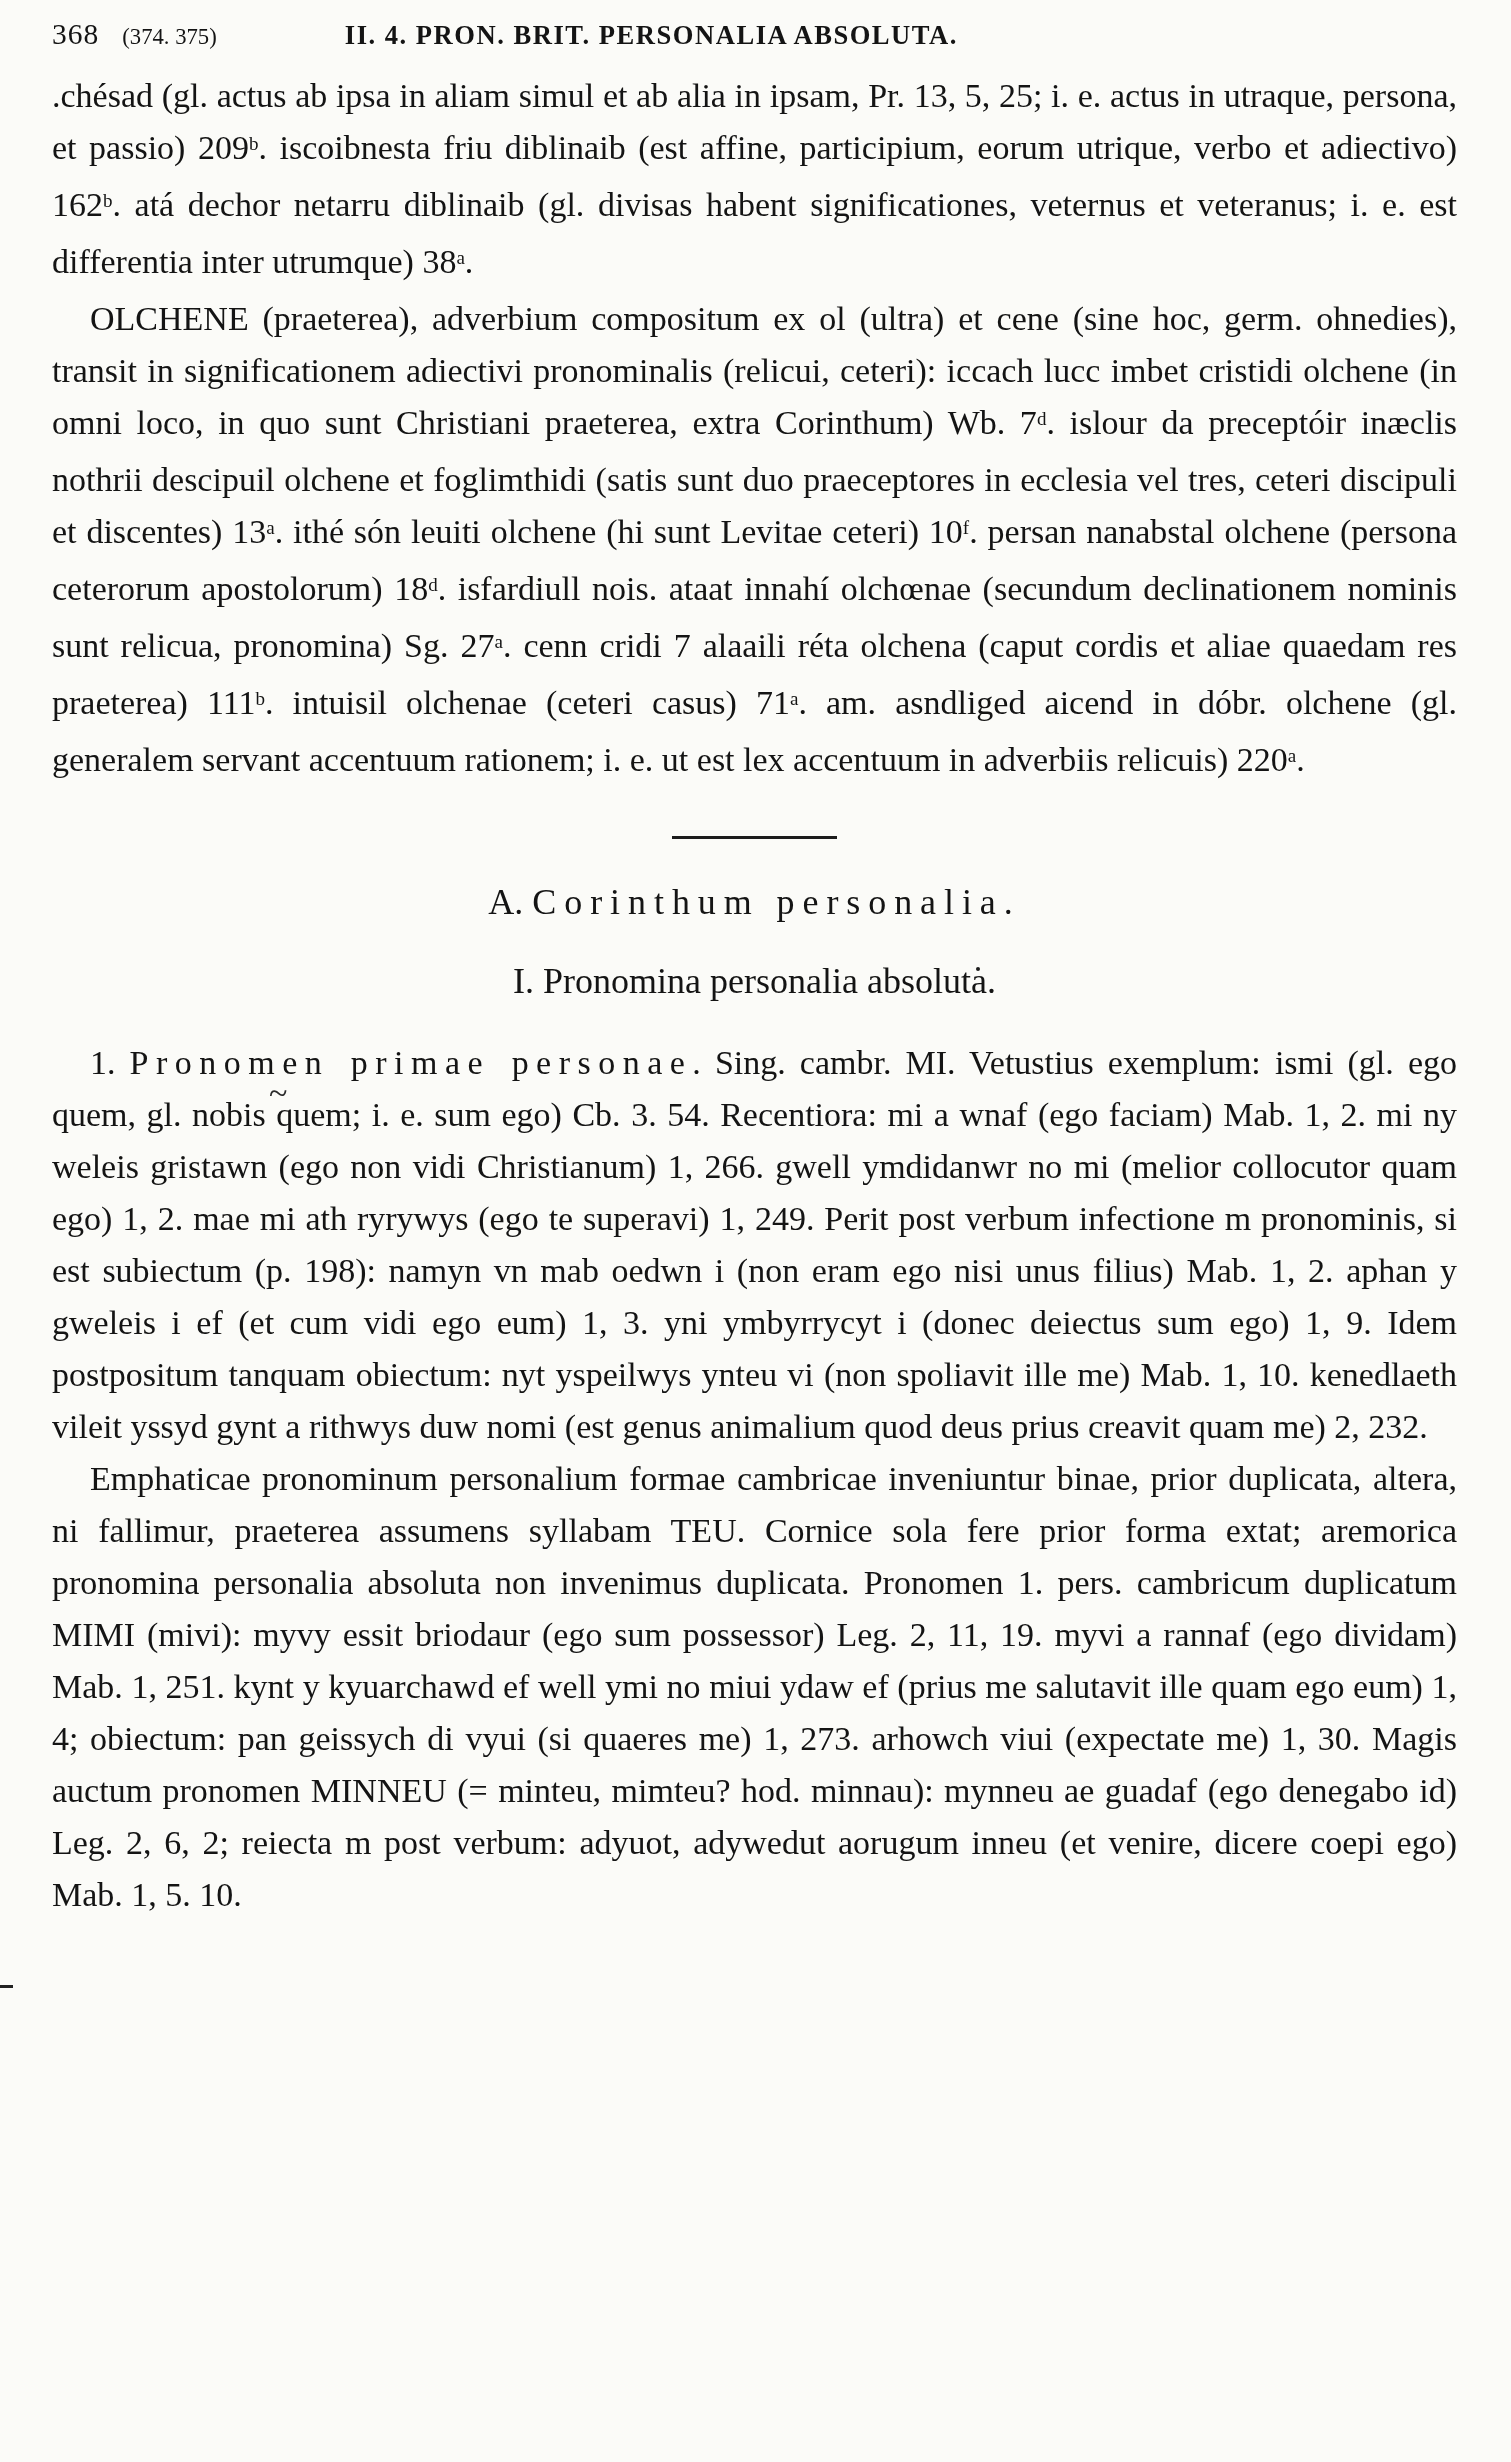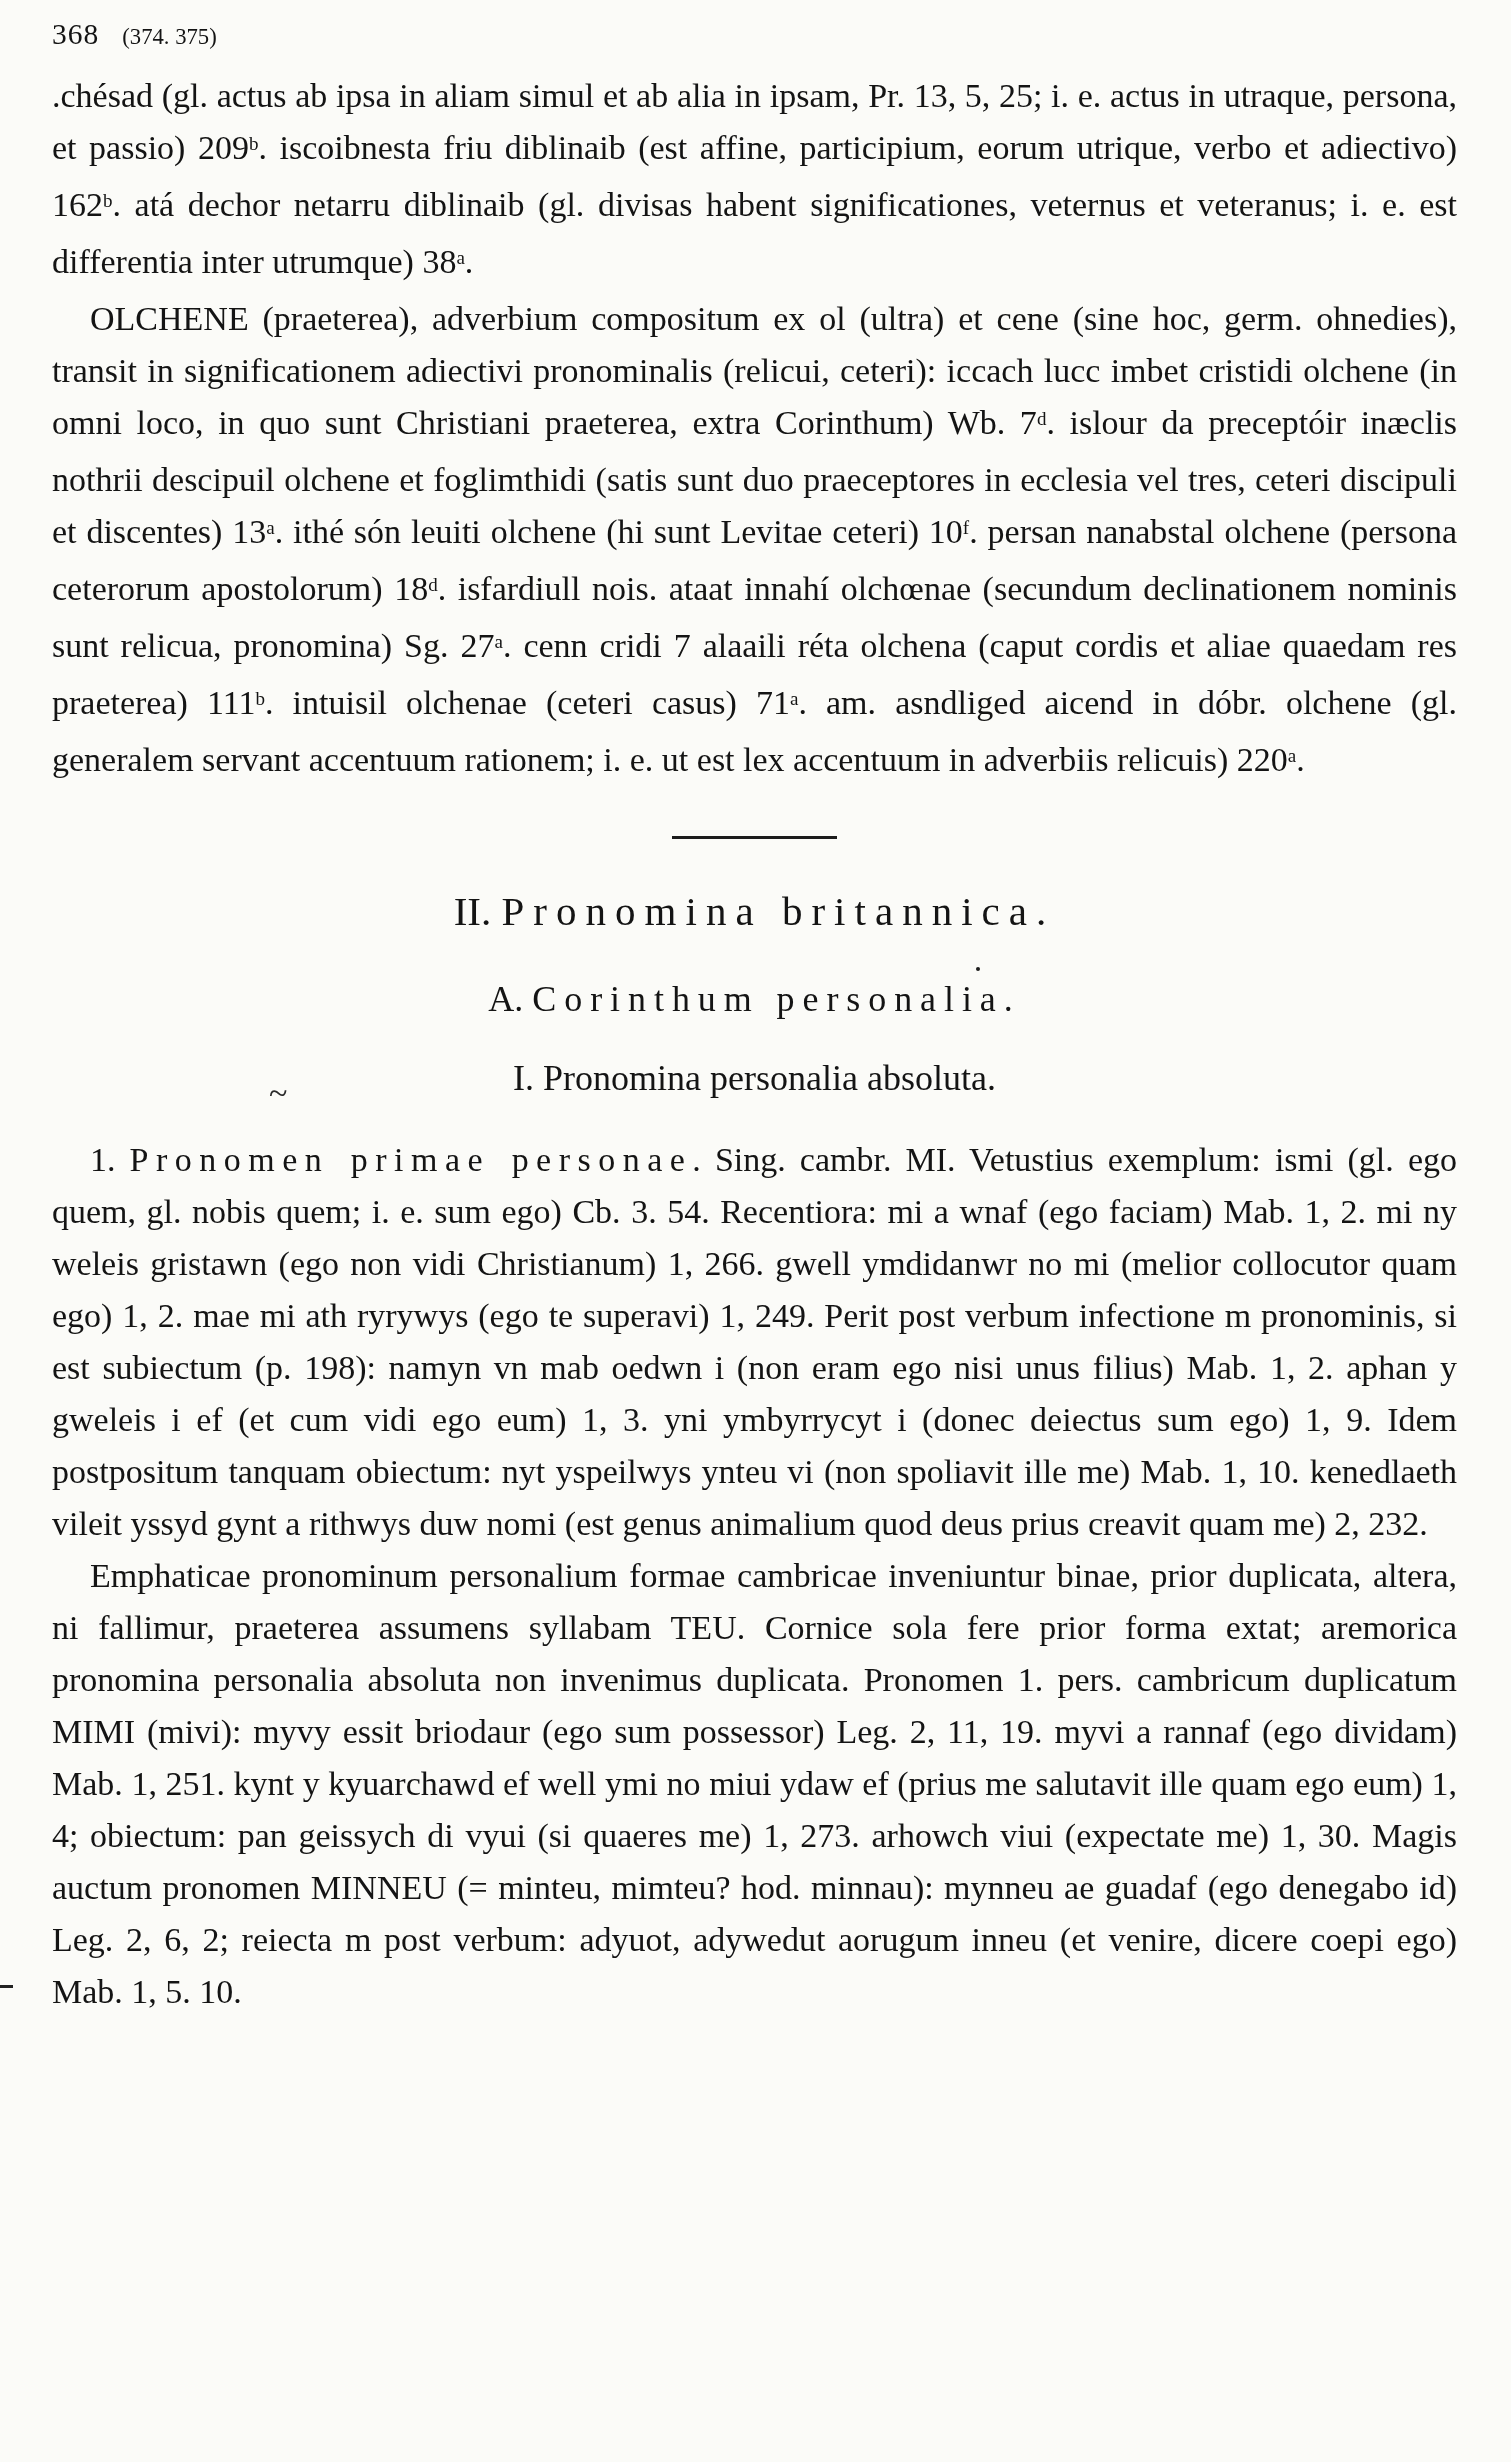--- a/index.html
+++ b/index.html
@@ -102,31 +102,31 @@
   }
 </style>
 </head>
 <body>
 
 <div class="page">
 
   <header class="page-header">
     <span class="page-number">368</span>
     <span class="folio-ref">(374. 375)</span>
+    <span class="running-title">II. 4.  PRON. BRIT. PERSONALIA ABSOLUTA.</span>
   </header>
 
   <main class="body-text">
 
     <p class="para no-indent"><span>.</span><span class="seg-i">chésad</span><span> (gl. actus ab ipsa in aliam simul et ab alia in ipsam, Pr. 13, 5, 25; i. e. actus in utraque, persona, et passio) 209</span><span class="seg-u">b</span><span>. </span><span class="seg-i">iscoibnesta friu diblinaib</span><span> (est affine, participium, eorum utrique, verbo et adiectivo) 162</span><span class="seg-u">b</span><span>. </span><span class="seg-i">atá dechor netarru diblinaib</span><span> (gl. divisas habent significationes, veternus et veteranus; i. e. est differentia inter utrumque) 38</span><span class="seg-u">a</span><span>.</span></p>
 
     <p class="para"><span>OLCHENE (praeterea), adverbium compositum ex </span><span class="seg-i">ol</span><span> (ultra) et </span><span class="seg-i">cene</span><span> (sine hoc, germ. ohnedies), transit in significationem adiectivi pronominalis (relicui, ceteri): </span><span class="seg-i">iccach lucc imbet cristidi olchene</span><span> (in omni loco, in quo sunt Christiani praeterea, extra Corinthum) Wb. 7</span><span class="seg-u">d</span><span>. </span><span class="seg-i">islour da preceptóir inæclis nothrii descipuil olchene et foglimthidi</span><span> (satis sunt duo praeceptores in ecclesia vel tres, ceteri discipuli et discentes) 13</span><span class="seg-u">a</span><span>. </span><span class="seg-i">ithé són leuiti olchene</span><span> (hi sunt Levitae ceteri) 10</span><span class="seg-u">f</span><span>. </span><span class="seg-i">persan nanabstal olchene</span><span> (persona ceterorum apostolorum) 18</span><span class="seg-u">d</span><span>. </span><span class="seg-i">isfardiull nois. ataat innahí olchœnae</span><span> (secundum declinationem nominis sunt relicua, pronomina) Sg. 27</span><span class="seg-u">a</span><span>. </span><span class="seg-i">cenn cridi 7 alaaili réta olchena</span><span> (caput cordis et aliae quaedam res praeterea) 111</span><span class="seg-u">b</span><span>. </span><span class="seg-i">intuisil olchenae</span><span> (ceteri casus) 71</span><span class="seg-u">a</span><span>. </span><span class="seg-i">am. asndliged aicend in dóbr. olchene</span><span> (gl. generalem servant accentuum rationem; i. e. ut est lex accentuum in adverbiis relicuis) 220</span><span class="seg-u">a</span><span>.</span></p>
 
     <div class="section-rule"></div>
 
-    <h1 class="heading-main"><span>II.  </span><span class="seg-g">Pronomina britannica.</span></h1>
 
     <h2 class="heading-sub"><span>A.  </span><span class="seg-g">Corinthum personalia.</span></h2>
 
     <h3 class="heading-subsub"><span>I.  Pronomina personalia absoluta.</span></h3>
 
     <p class="para"><span>1. </span><span class="seg-g">Pronomen primae personae</span><span>.  Sing. cambr. MI. Vetustius exemplum: </span><span class="seg-i">ismi</span><span> (gl. ego quem, gl. nobis quem; i. e. sum ego) Cb. 3. 54. Recentiora: </span><span class="seg-i">mi a wnaf</span><span> (ego faciam) Mab. 1, 2. </span><span class="seg-i">mi ny weleis gristawn</span><span> (ego non vidi Christianum) 1, 266. </span><span class="seg-i">gwell ymdidanwr no mi</span><span> (melior collocutor quam ego) 1, 2. </span><span class="seg-i">mae mi ath ryrywys</span><span> (ego te superavi) 1, 249. Perit post verbum infectione </span><span class="seg-i">m</span><span> pronominis, si est subiectum (p. 198): </span><span class="seg-i">namyn vn mab oedwn i</span><span> (non eram ego nisi unus filius) Mab. 1, 2. </span><span class="seg-i">aphan y gweleis i ef</span><span> (et cum vidi ego eum) 1, 3. </span><span class="seg-i">yni ymbyrrycyt i</span><span> (donec deiectus sum ego) 1, 9. Idem postpositum tanquam obiectum: </span><span class="seg-i">nyt yspeilwys ynteu vi</span><span> (non spoliavit ille me) Mab. 1, 10. </span><span class="seg-i">kenedlaeth vileit yssyd gynt a rithwys duw nomi</span><span> (est genus animalium quod deus prius creavit quam me) 2, 232.</span></p>
 
     <p class="para"><span>Emphaticae pronominum personalium formae cambricae inveniuntur binae, prior duplicata, altera, ni fallimur, praeterea assumens syllabam TEU.  Cornice sola fere prior forma extat; aremorica pronomina personalia absoluta non invenimus duplicata. Pronomen 1. pers. cambricum duplicatum MIMI (</span><span class="seg-i">mivi</span><span>): </span><span class="seg-i">myvy essit briodaur</span><span> (ego sum possessor) Leg. 2, 11, 19. </span><span class="seg-i">myvi a rannaf</span><span> (ego dividam) Mab. 1, 251. </span><span class="seg-i">kynt y kyuarchawd ef well ymi no miui ydaw ef</span><span> (prius me salutavit ille quam ego eum) 1, 4; obiectum: </span><span class="seg-i">pan geissych di vyui</span><span> (si quaeres me) 1, 273. </span><span class="seg-i">arhowch viui</span><span> (expectate me) 1, 30. Magis auctum pronomen MINNEU (= </span><span class="seg-i">minteu, mimteu</span><span>? hod. </span><span class="seg-i">minnau</span><span>): </span><span class="seg-i">mynneu ae guadaf</span><span> (ego denegabo id) Leg. 2, 6, 2; reiecta </span><span class="seg-i">m</span><span> post verbum: </span><span class="seg-i">adyuot, adywedut aorugum inneu</span><span> (et venire, dicere coepi ego) Mab. 1, 5. 10.</span></p>
 
   </main>

